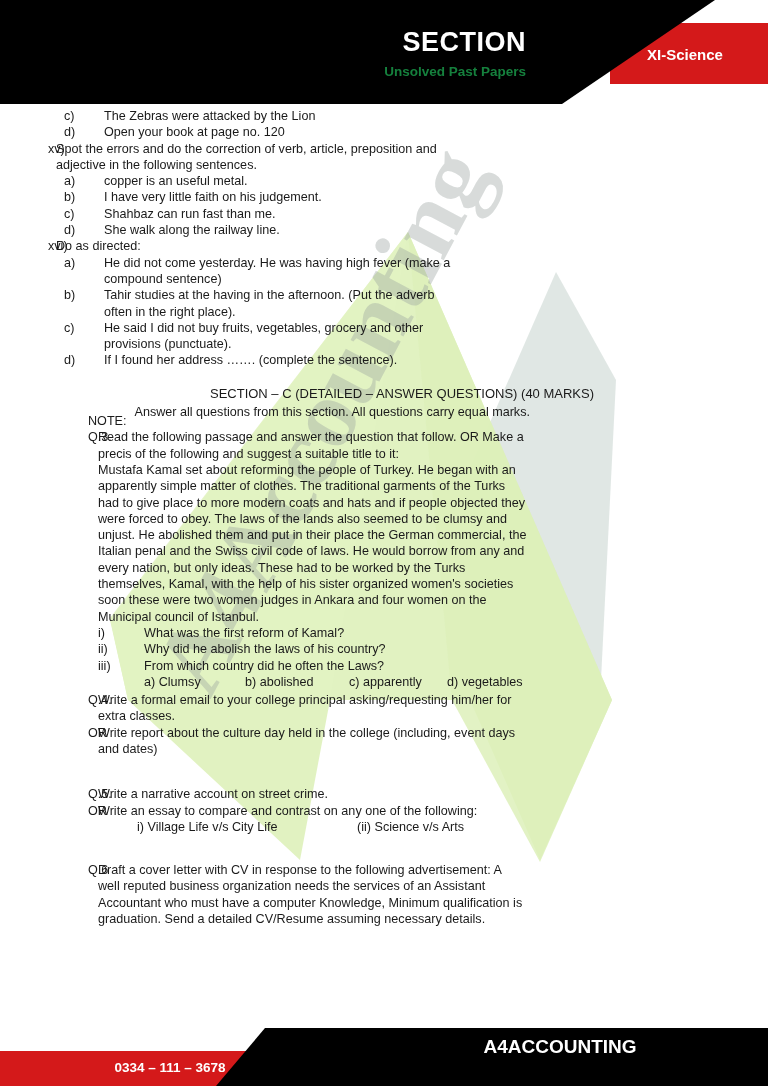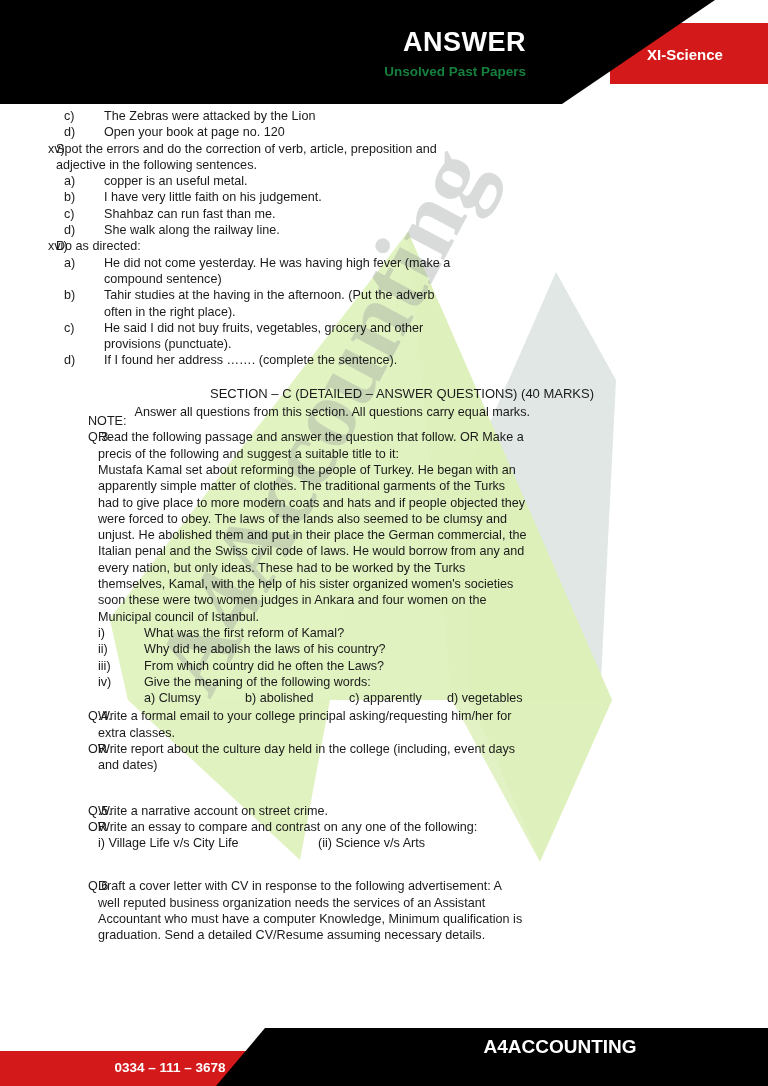--- a/index.html
+++ b/index.html
@@ -63,21 +63,21 @@
 
   .srow{display:flex;align-items:flex-start;}
   .slabel{width:46px;flex:0 0 46px;padding-left:0;box-sizing:border-box;}
   .sbody{flex:1 1 auto;}
 
   .wordline{display:flex;}
   .w1{width:92px;flex:0 0 92px;}
   .w2{width:104px;flex:0 0 104px;padding-left:9px;}
   .w3{width:98px;flex:0 0 98px;}
 
-  .essayline{display:flex;}
+  .essayline{display:flex;margin-left:39px;}
   .e1{width:220px;flex:0 0 220px;}
 
   
   #footer{position:absolute;left:0;bottom:0;width:768px;height:72px;overflow:hidden;z-index:3;}
   .ftr-red{
     position:absolute;left:0;top:37px;width:320px;height:35px;background:#d4191a;
     clip-path:polygon(0 0, 320px 0, 290px 35px, 0 35px);
   }
   .ftr-black{
     position:absolute;left:0;top:14px;width:768px;height:58px;background:#000;
@@ -106,21 +106,21 @@
   <polygon points="408,232 612,700 540,860 470,700 330,700 300,860 128,700 110,620" fill="#dcf0b6" opacity="0.85"></polygon>
   <polygon points="408,232 330,700 128,700 110,618" fill="#e2f3c2" opacity="0.9"></polygon>
   <polygon points="408,232 612,700 540,862 452,700" fill="#ddf0ba" opacity="0.85"></polygon>
 
   <text x="210" y="700" transform="rotate(-62 210 700)" font-family="'Liberation Serif',serif" font-size="98" font-weight="bold" fill="#9aa3a0" opacity="0.38">A4Accounting</text>
 </svg>
 
 <div id="header">
   <div class="hdr-red"></div>
   <div class="hdr-black-2"></div>
-  <div id="hdr-title">ANSWER</div>
+  <div id="hdr-title">SECTION</div>
   <div id="hdr-sub">Unsolved Past Papers</div>
   <div id="hdr-class">XI-Science</div>
 </div>
 
 <div id="doc">
 
   <div class="row">
     <div class="col-rom"></div>
     <div class="col-let">c)</div>
     <div class="body-txt">The Zebras were attacked by the Lion</div>
@@ -223,24 +223,20 @@
       </div>
       <div class="srow">
         <div class="slabel">ii)</div>
         <div class="sbody">Why did he abolish the laws of his country?</div>
       </div>
       <div class="srow">
         <div class="slabel">iii)</div>
         <div class="sbody">From which country did he often the Laws?</div>
       </div>
       <div class="srow">
-        <div class="slabel">iv)</div>
-        <div class="sbody">Give the meaning of the following words:</div>
-      </div>
-      <div class="srow">
         <div class="slabel"></div>
         <div class="sbody wordline">
           <span class="w1">a) Clumsy</span>
           <span class="w2">b) abolished</span>
           <span class="w3">c) apparently</span>
           <span>d) vegetables</span>
         </div>
       </div>
     </div>
   </div>

